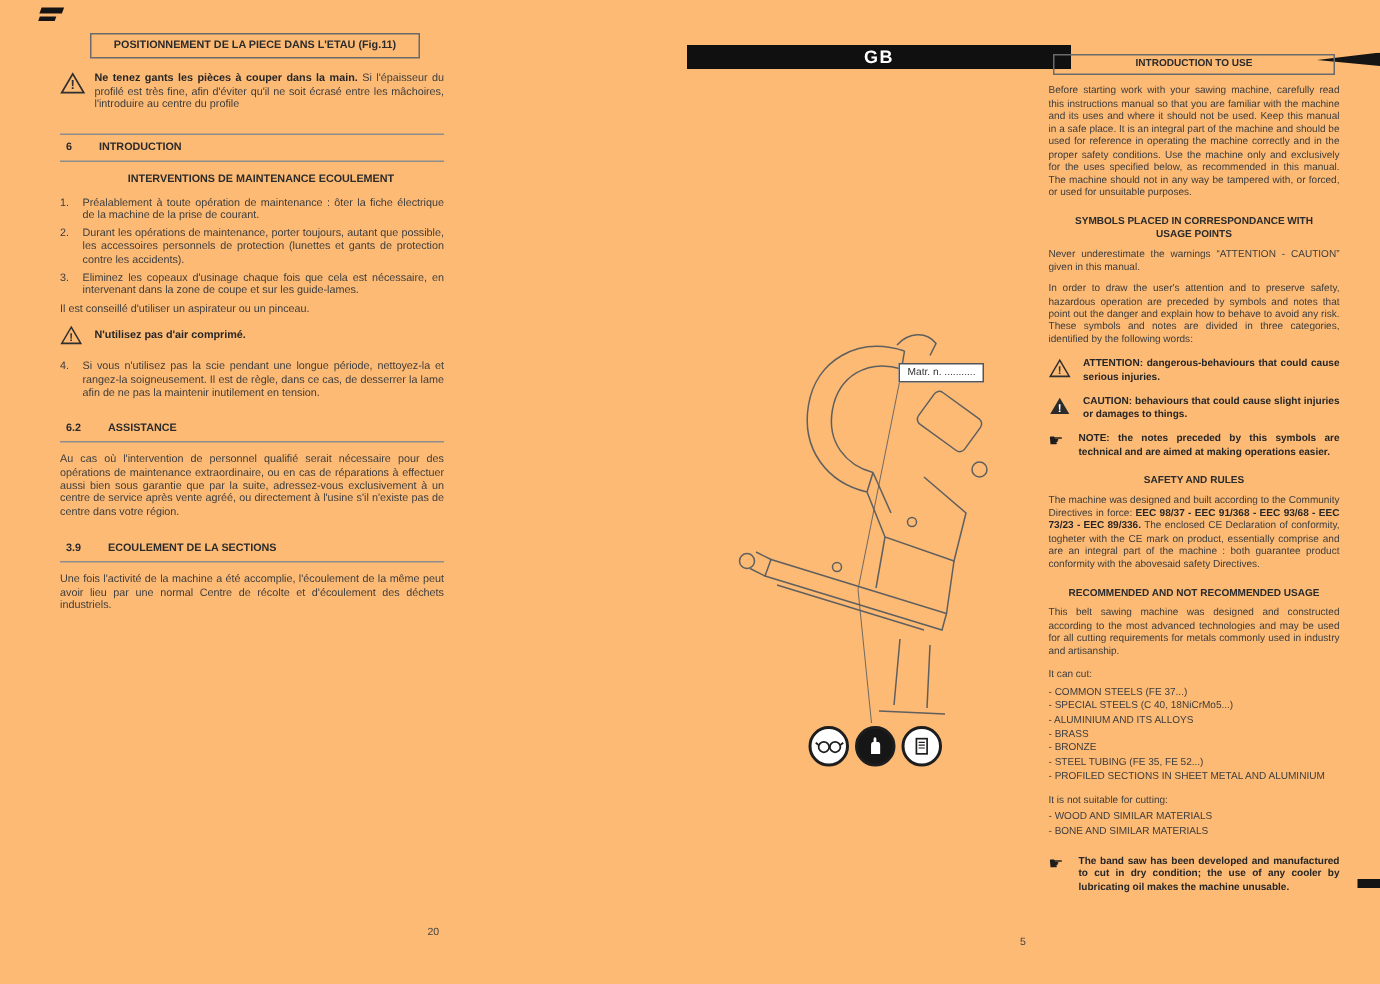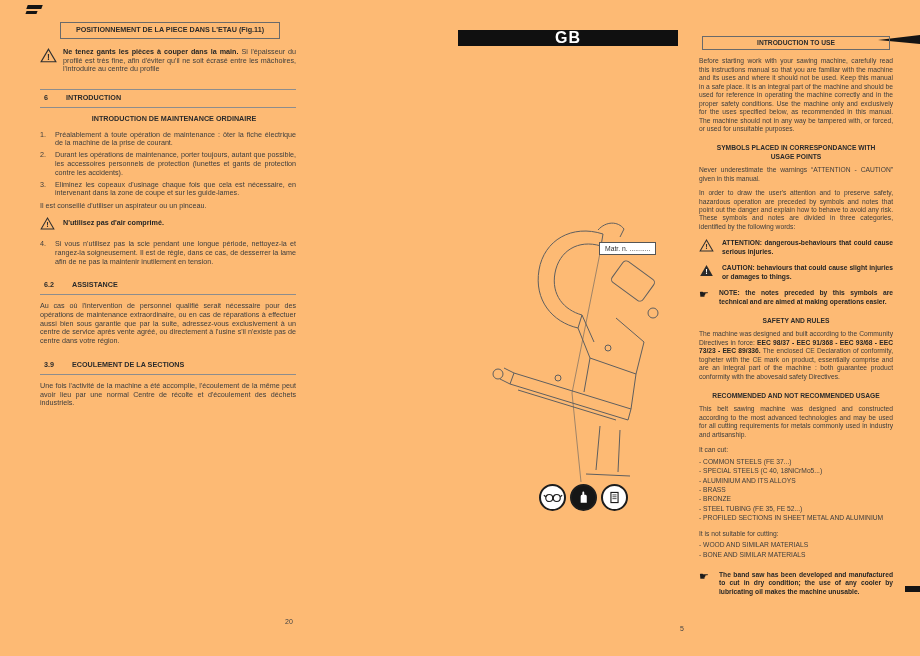--- a/index.html
+++ b/index.html
@@ -41,21 +41,21 @@
 
   .rhead{font-weight:bold;color:#2b2b2b;text-align:center;margin:11px 6px 5px;}
   .sym{display:flex;gap:6px;margin:8px 0;align-items:flex-start;}
   .sym .sym-text{flex:1;text-align:justify;}
   .hand{flex:0 0 auto;font-size:11px;line-height:1;color:#1c1c1c;width:14px;}
   .dli{padding-left:8px;text-indent:-8px;margin-bottom:1px;}
   .label{margin:7px 0 3px;}
   .final{margin-top:12px;}
 
   
-  .gb-bar{position:absolute;left:458px;top:30px;width:220px;height:16px;background:#101010;color:#fff;font-weight:bold;font-size:16px;text-align:center;line-height:16px;letter-spacing:1px;}
+  .gb-bar{position:absolute;left:458px;top:30px;width:256px;height:16px;background:#101010;color:#fff;font-weight:bold;font-size:12px;text-align:center;line-height:16px;letter-spacing:1px;}
   .drawing{position:absolute;left:468px;top:218px;width:232px;height:272px;}
   .drawing svg{display:block;width:100%;height:100%;}
   .matr{position:absolute;left:599px;top:242px;border:1px solid #555;background:#fff;font-size:6.8px;padding:2px 5px;color:#333;white-space:nowrap;}
   .ppe-row{position:absolute;left:539px;top:484px;display:flex;gap:4px;}
   .ppe{width:27px;height:27px;border-radius:50%;border:2px solid #1d1d1d;background:#fff;display:flex;align-items:center;justify-content:center;}
   .ppe.dark{background:#161616;}
   .ppe svg{display:block;}
 
   .pageno{position:absolute;font-size:7px;color:#444;}
   .pn-left{left:285px;top:618px;}
@@ -84,21 +84,21 @@
           </svg>
       </span>
       <p class="para"><b>Ne tenez gants les pièces à couper dans la main.</b> <span>Si l'épaisseur du profilé est très fine, afin d'éviter qu'il ne soit écrasé entre les mâchoires, l'introduire au centre du profile</span></p>
     </div>
 
     <div class="sec sec-first">
       <span class="sec-num">6</span>
       <span class="sec-title">INTRODUCTION</span>
     </div>
 
-    <div class="subhead">INTRODUCTION DE MAINTENANCE ORDINAIRE</div>
+    <div class="subhead">INTERVENTIONS DE MAINTENANCE ECOULEMENT</div>
 
 
     <div class="nlist">
         <div class="li">
         <span class="li-num">1.</span>
         <span class="li-text">Préalablement à toute opération de maintenance : ôter la fiche électrique de la machine de la prise de courant.</span>
       </div>
         <div class="li">
         <span class="li-num">2.</span>
         <span class="li-text">Durant les opérations de maintenance, porter toujours, autant que possible, les accessoires personnels de protection (lunettes et gants de protection contre les accidents).</span>

